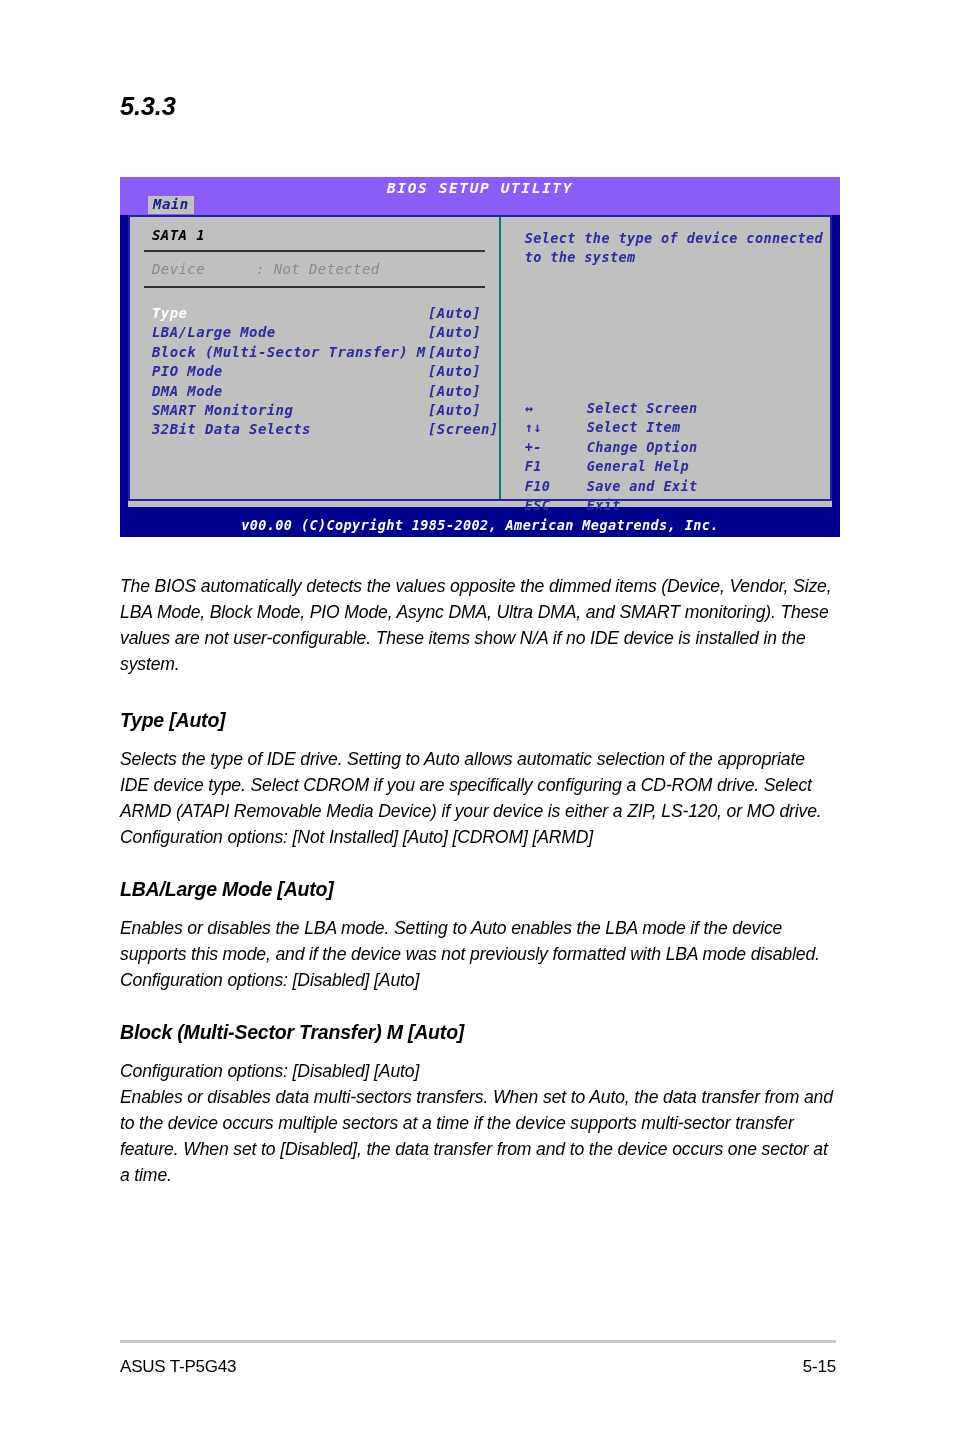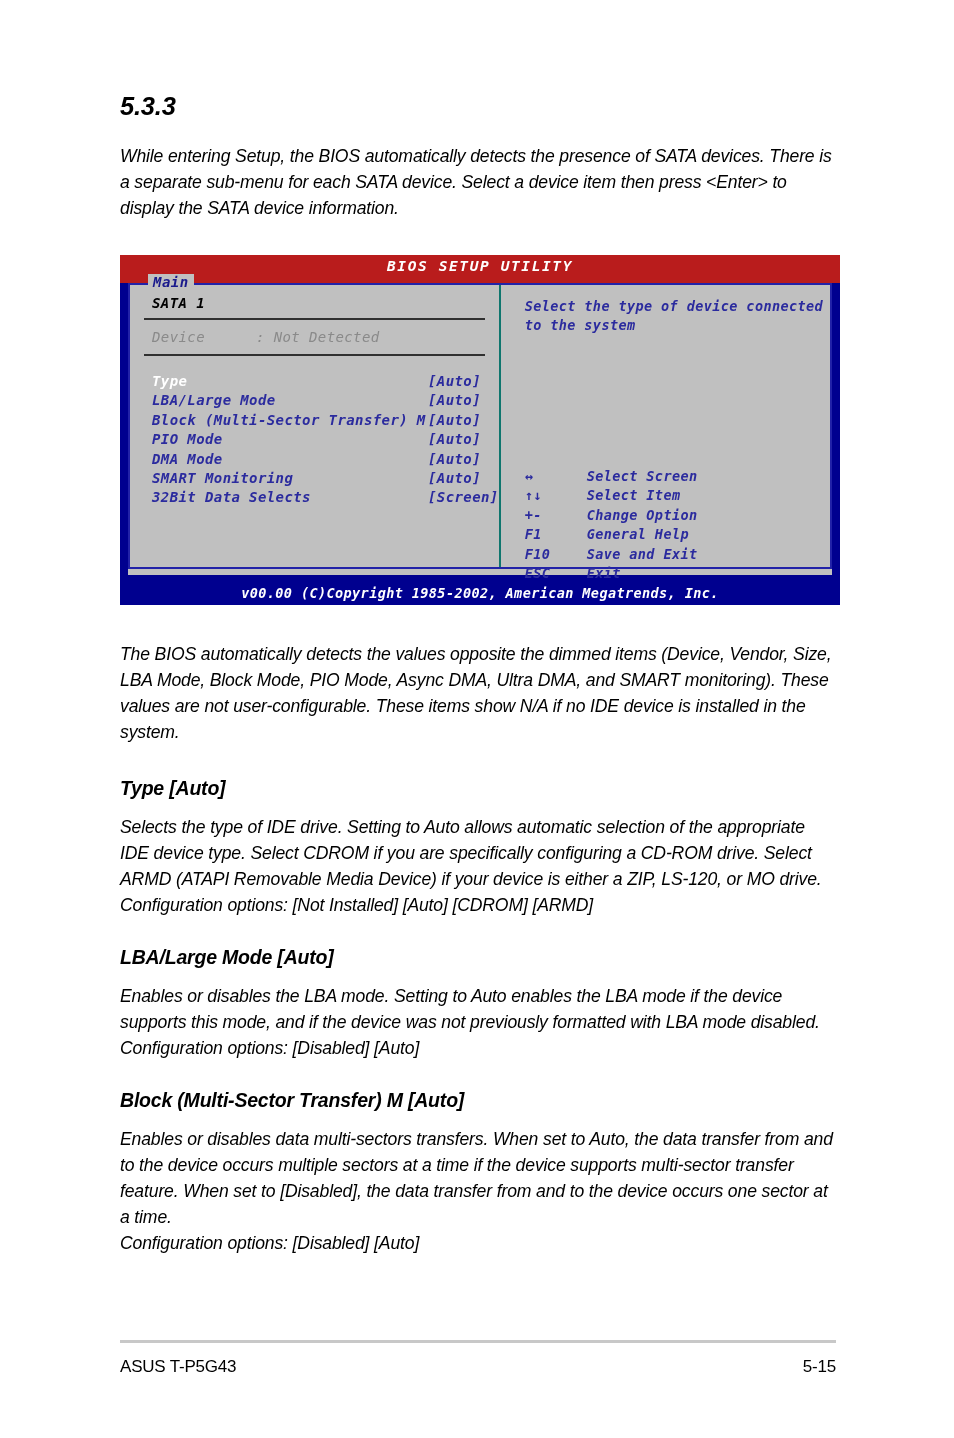--- a/index.html
+++ b/index.html
@@ -68,22 +68,22 @@
     width: 720px;
     margin: 0 0 0 0;
     background: #00008f;
     font-family: "DejaVu Sans Mono", "Liberation Mono", monospace;
     box-sizing: border-box;
     padding: 0;
     position: relative;
   }
   .bios-titlebar {
     position: relative;
-    height: 28px;
-    background: #b91c1c;
+    height: 38px;
+    background: #8b5cf6;
   }
   .bios-title {
     position: absolute;
     left: 0; right: 0;
     top: 3px;
     text-align: center;
     color: #ffffff;
     font-size: 14.5px;
     font-weight: bold;
     letter-spacing: 1.6px;
@@ -226,21 +226,20 @@
 <body>
 
 <div class="page">
 
   <div class="content">
 
     <div class="sec-head">
       <span class="sec-num">5.3.3</span>
     </div>
 
-    <p class="body">While entering Setup, the BIOS automatically detects the presence of SATA devices. There is a separate sub-menu for each SATA device. Select a device item then press &lt;Enter&gt; to display the SATA device information.</p>
 
     <div class="gap-a"></div>
 
     <div class="bios">
 
       <div class="bios-titlebar">
         <div class="bios-title">BIOS SETUP UTILITY</div>
         <div class="bios-tab">Main</div>
       </div>
 
@@ -337,22 +336,22 @@
     <p class="body">Selects the type of IDE drive. Setting to Auto allows automatic selection of the appropriate IDE device type. Select CDROM if you are specifically configuring a CD-ROM drive. Select ARMD (ATAPI Removable Media Device) if your device is either a ZIP, LS-120, or MO drive. Configuration options: [Not Installed] [Auto] [CDROM] [ARMD]</p>
 
     <div style="height:28px"></div>
 
     <h3 class="sub">LBA/Large Mode [Auto]</h3>
     <p class="body">Enables or disables the LBA mode. Setting to Auto enables the LBA mode if the device supports this mode, and if the device was not previously formatted with LBA mode disabled. Configuration options: [Disabled] [Auto]</p>
 
     <div style="height:28px"></div>
 
     <h3 class="sub">Block (Multi-Sector Transfer) M [Auto]</h3>
+    <p class="body">Configuration options: [Disabled] [Auto]</p>
     <p class="body">Enables or disables data multi-sectors transfers. When set to Auto, the data transfer from and to the device occurs multiple sectors at a time if the device supports multi-sector transfer feature. When set to [Disabled], the data transfer from and to the device occurs one sector at a time.</p>
-    <p class="body">Configuration options: [Disabled] [Auto]</p>
 
   </div>
 
   <div class="page-footer">
     <div class="footer-rule"></div>
     <div class="footer-row">
       <span>ASUS T-P5G43</span>
       <span>5-15</span>
     </div>
   </div>

